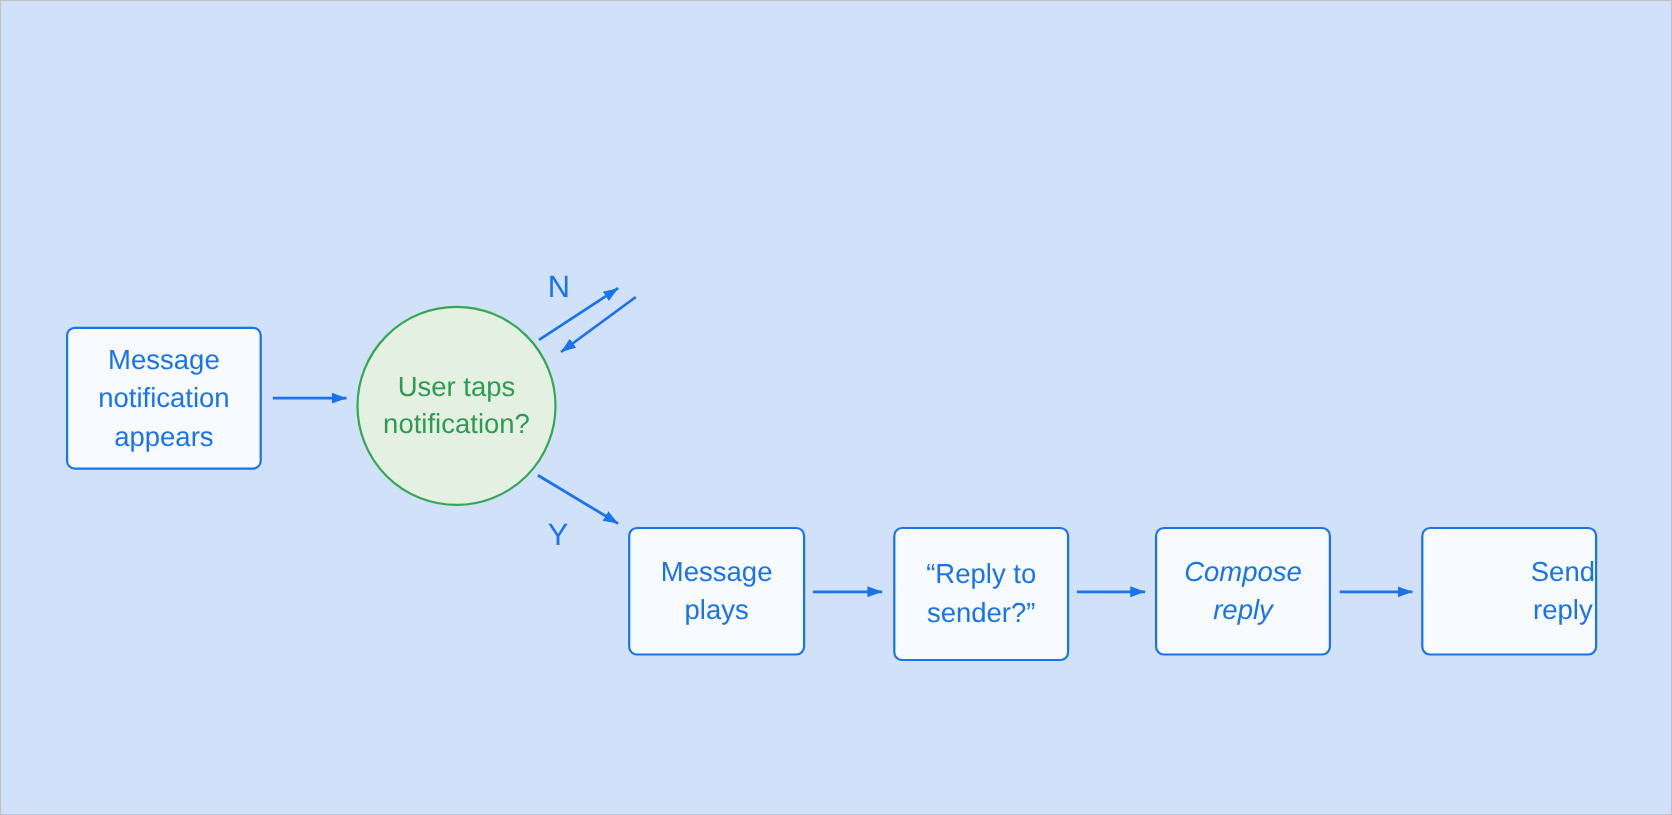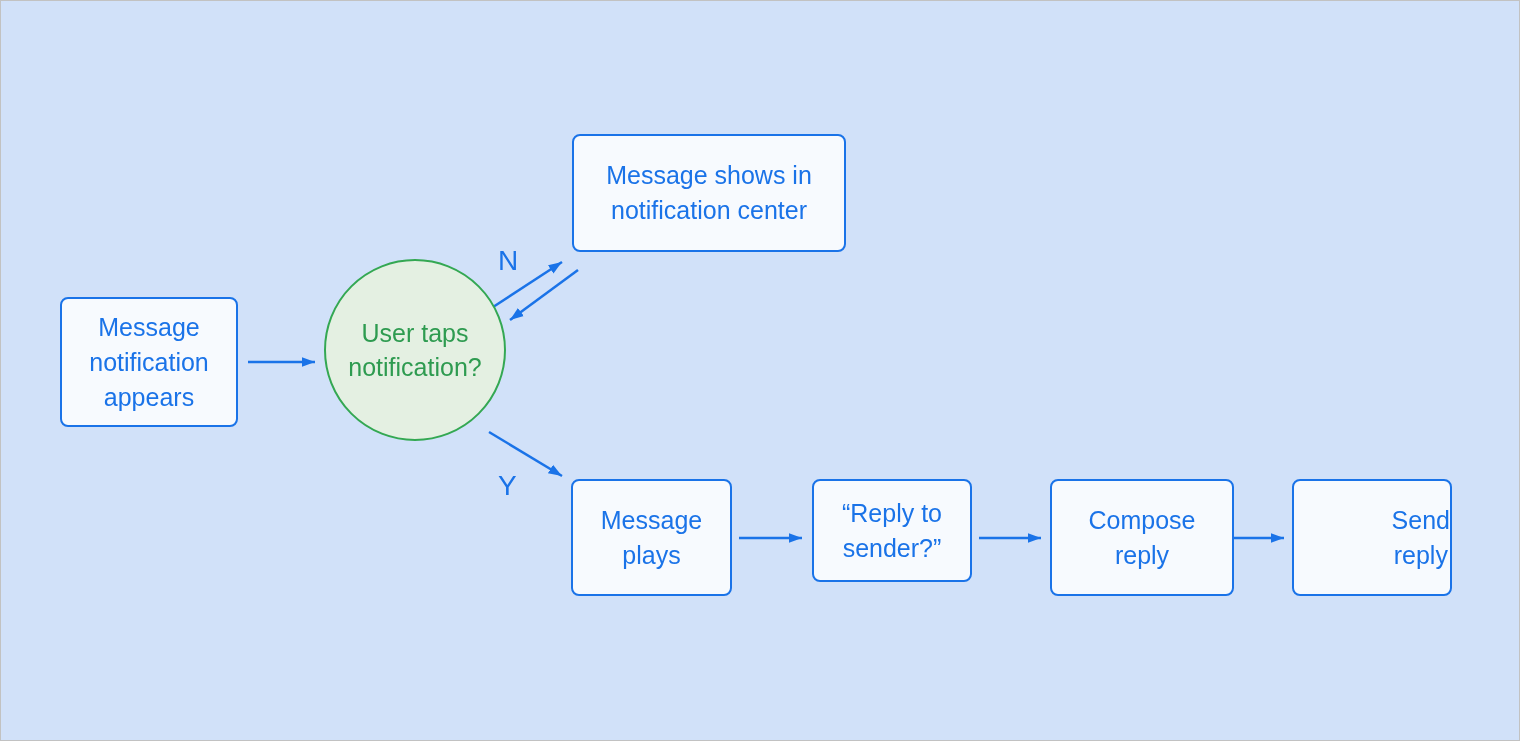--- a/index.html
+++ b/index.html
@@ -72,41 +72,37 @@
       <path d="M1217,537 L1283,537" marker-end="url(#ah)"></path>
     </g>
   </svg>
 
   <div class="node rect" style="left:59px; top:296px; width:178px; height:130px;">
     <span>Message
 notification
 appears</span>
   </div>
 
-  <div class="node circle" style="left:323px; top:258px; width:182px; height:182px;">
+  <div class="node circle" style="left:323px; top:277px; width:182px; height:182px;">
     <span>User taps
 notification?</span>
   </div>
 
-  <div class="node rect" style="left:571px; top:133px; width:274px; height:118px;">
-    <span>Message shows in
-notification center</span>
-  </div>
 
   <div class="node rect" style="left:570px; top:478px; width:161px; height:117px;">
     <span>Message
 plays</span>
   </div>
 
-  <div class="node rect" style="left:811px; top:478px; width:160px; height:103px;">
+  <div class="node rect" style="left:811px; top:478px; width:160px; height:122px;">
     <span>“Reply to
 sender?”</span>
   </div>
 
-  <div class="node rect" style="left:1049px; top:478px; width:184px; height:117px;">
+  <div class="node rect" style="left:1049px; top:478px; width:160px; height:117px;font-style:italic;">
     <span>Compose
 reply</span>
   </div>
 
   <div class="node rect" style="left:1291px; top:478px; width:160px; height:117px;justify-content:flex-end;">
     <span>Send
 reply</span>
   </div>
 
   <div class="edge-label" style="left:497px; top:246px;">N</div>

